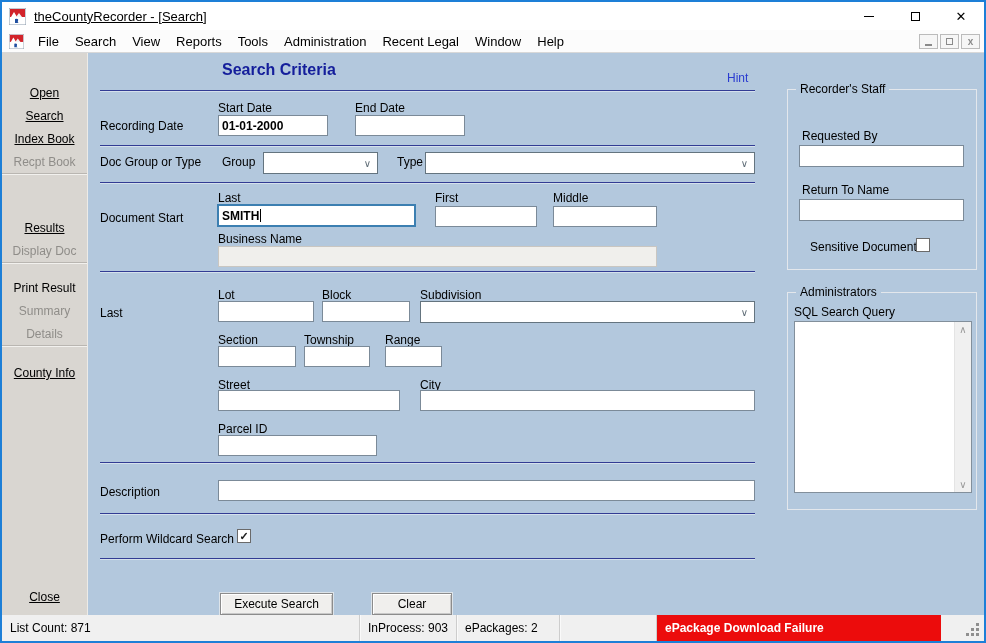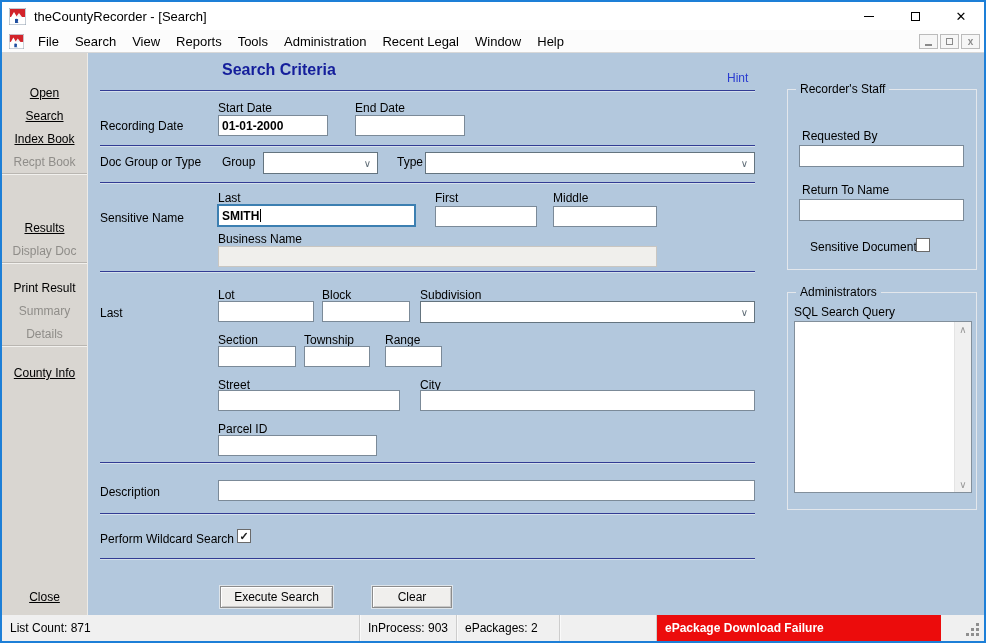--- a/index.html
+++ b/index.html
@@ -2,21 +2,21 @@
 <html><head>
 <meta charset="utf-8">
 <style>
   * { margin:0; padding:0; box-sizing:border-box; }
   body { font-family:"Liberation Sans", sans-serif; background:#888; }
   .window{
     position:relative; width:986px; height:643px;
     border:2px solid #1d7fd7; background:#fff; overflow:hidden;
   }
   
-  .titlebar{ position:relative; height:28px; background:#fff; display:flex; align-items:center; }
+  .titlebar{ position:relative; height:28px; background:#fff; display:flex; align-items:center;text-decoration:underline; }
   .titlebar .appicon{ width:17px; height:17px; margin-left:7px; }
   .titlebar .title{ font-size:13px; color:#000; margin-left:8px; }
   .win-controls{ position:absolute; right:0; top:0; height:28px; display:flex; }
   .wbtn{ width:46px; height:28px; display:flex; align-items:center; justify-content:center; cursor:default; }
   .glyph-min{ display:block; width:10px; border-top:1px solid #000; }
   .glyph-max{ display:block; width:9px; height:9px; border:1px solid #000; }
   .glyph-close{ font-size:13px; color:#000; line-height:1; }
   
   .menubar{ position:relative; height:23px; background:#fcfcfc; border-bottom:1px solid #d8d8d8;
             display:flex; align-items:center; }
@@ -49,21 +49,21 @@
         font-size:12px; display:flex; align-items:center; padding:0 3px; }
   .fake-input .val{ font-weight:bold; }
   .caret{ display:inline-block; width:1px; height:13px; background:#000; margin-left:1px; }
   .combo{ position:absolute; height:22px; border:1px solid #64747f; background:#fff;
         display:flex; align-items:center; justify-content:flex-end; padding-right:6px; }
   .chevron{ font-size:10px; color:#5f6d77; }
   .checkbox{ position:absolute; width:14px; height:14px; border:1px solid #6a6a6a; background:#fff;
         display:flex; align-items:center; justify-content:center; font-size:11px; color:#222; font-weight:bold; }
   .btn{ position:absolute; height:22px; background:#f0efed; border:1px solid #8c8c8c;
         outline:1px solid #dde4ea; font-family:"Liberation Sans", sans-serif; font-size:12px; color:#000;
-        box-shadow:inset 1px 1px 0 #fff, inset -1px -1px 0 #c8c8c8; cursor:pointer; }
+        box-shadow:inset 1px 1px 0 #fff, inset -1px -1px 0 #c8c8c8; cursor:pointer;margin-top:7px; }
   .page-title{ position:absolute; font-size:16px; font-weight:bold; color:#141e9b; }
   .hint-link{ position:absolute; font-size:12px; color:#2a3bd0; cursor:pointer; }
   .gbox{ position:absolute; border:1px solid #e3e7ec; }
   .gbox-title{ position:absolute; top:-8px; left:8px; background:#b3c8dd; padding:0 4px; font-size:12px; color:#000; }
   .sql-area{ position:absolute; background:#fff; border:1px solid #828f9b; display:flex; }
   .sql-text{ flex:1; }
   .sql-scroll{ width:17px; background:#f0f0f0; border-left:1px solid #e4e4e4;
         display:flex; flex-direction:column; justify-content:space-between; align-items:center; padding:2px 0; }
   .scroll-arrow{ font-size:10px; color:#999; }
   
@@ -179,21 +179,21 @@
 
       <div class="lbl" style="left:130px; top:138px">Last</div>
       <div class="lbl" style="left:347px; top:138px">First</div>
       <div class="lbl" style="left:465px; top:138px">Middle</div>
       <div class="fake-input" style="left:129px; top:151px; width:199px">
         <span class="val">SMITH</span>
         <span class="caret"></span>
       </div>
       <input class="inp" style="left: 347px; top: 153px; width: 102px;" value="">
       <input class="inp" style="left: 465px; top: 153px; width: 104px;" value="">
-      <div class="lbl" style="left:12px; top:158px">Sensitive Name</div>
+      <div class="lbl" style="left:12px; top:158px">Document Start</div>
       <div class="lbl" style="left:130px; top:179px">Business Name</div>
       <input class="inp disabled" style="left: 130px; top: 193px; width: 439px;" disabled="" value="">
       <div class="sep" style="top:218px"></div>
 
       <div class="lbl" style="left:130px; top:235px">Lot</div>
       <div class="lbl" style="left:234px; top:235px">Block</div>
       <div class="lbl" style="left:332px; top:235px">Subdivision</div>
       <input class="inp" style="left: 130px; top: 248px; width: 96px;">
       <input class="inp" style="left: 234px; top: 248px; width: 88px;">
       <div class="combo" style="left:332px; top:248px; width:335px">

